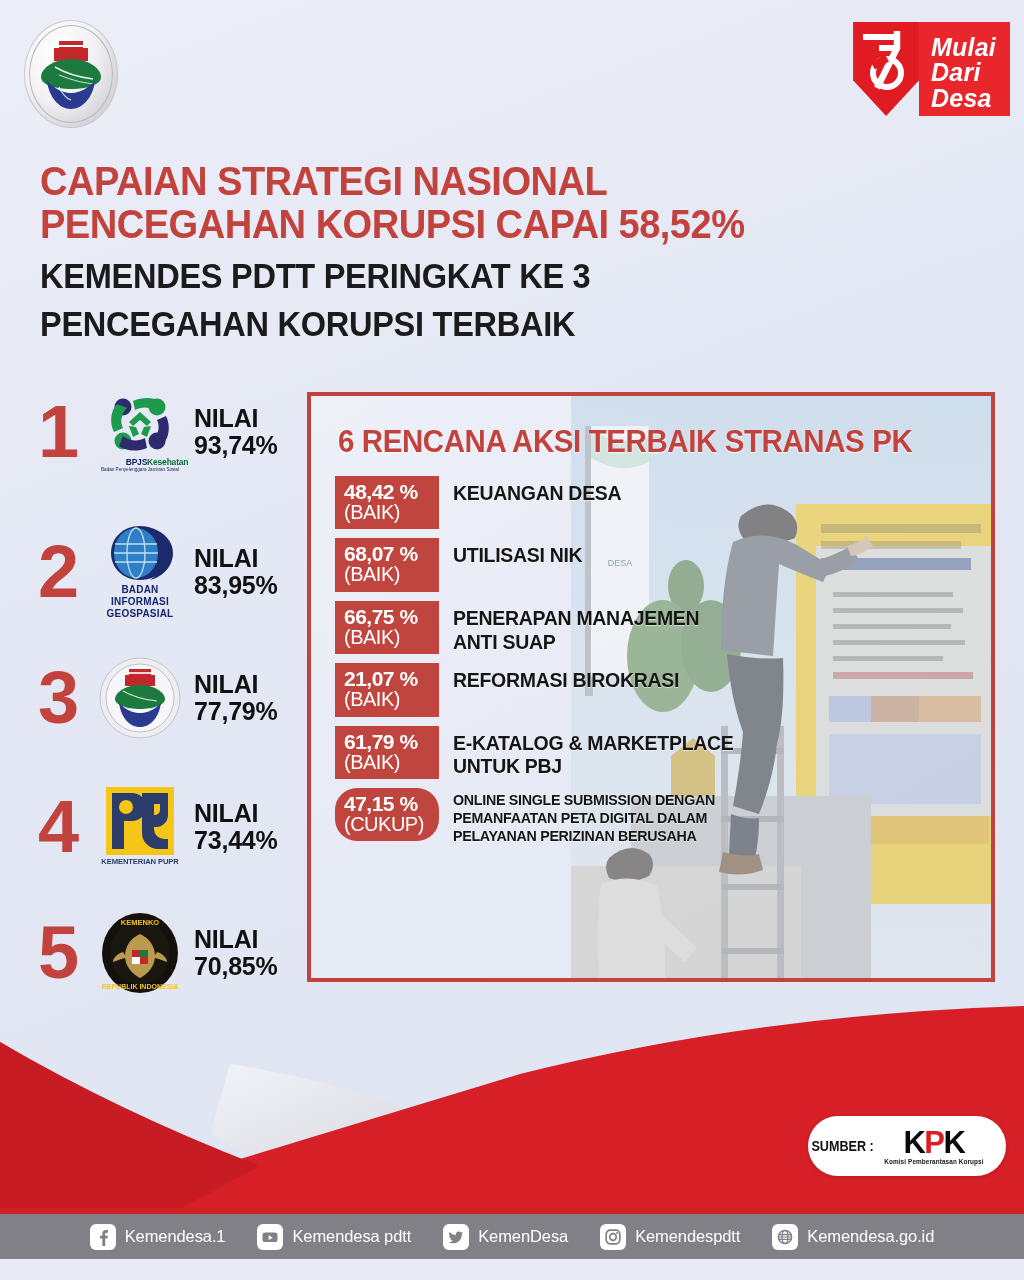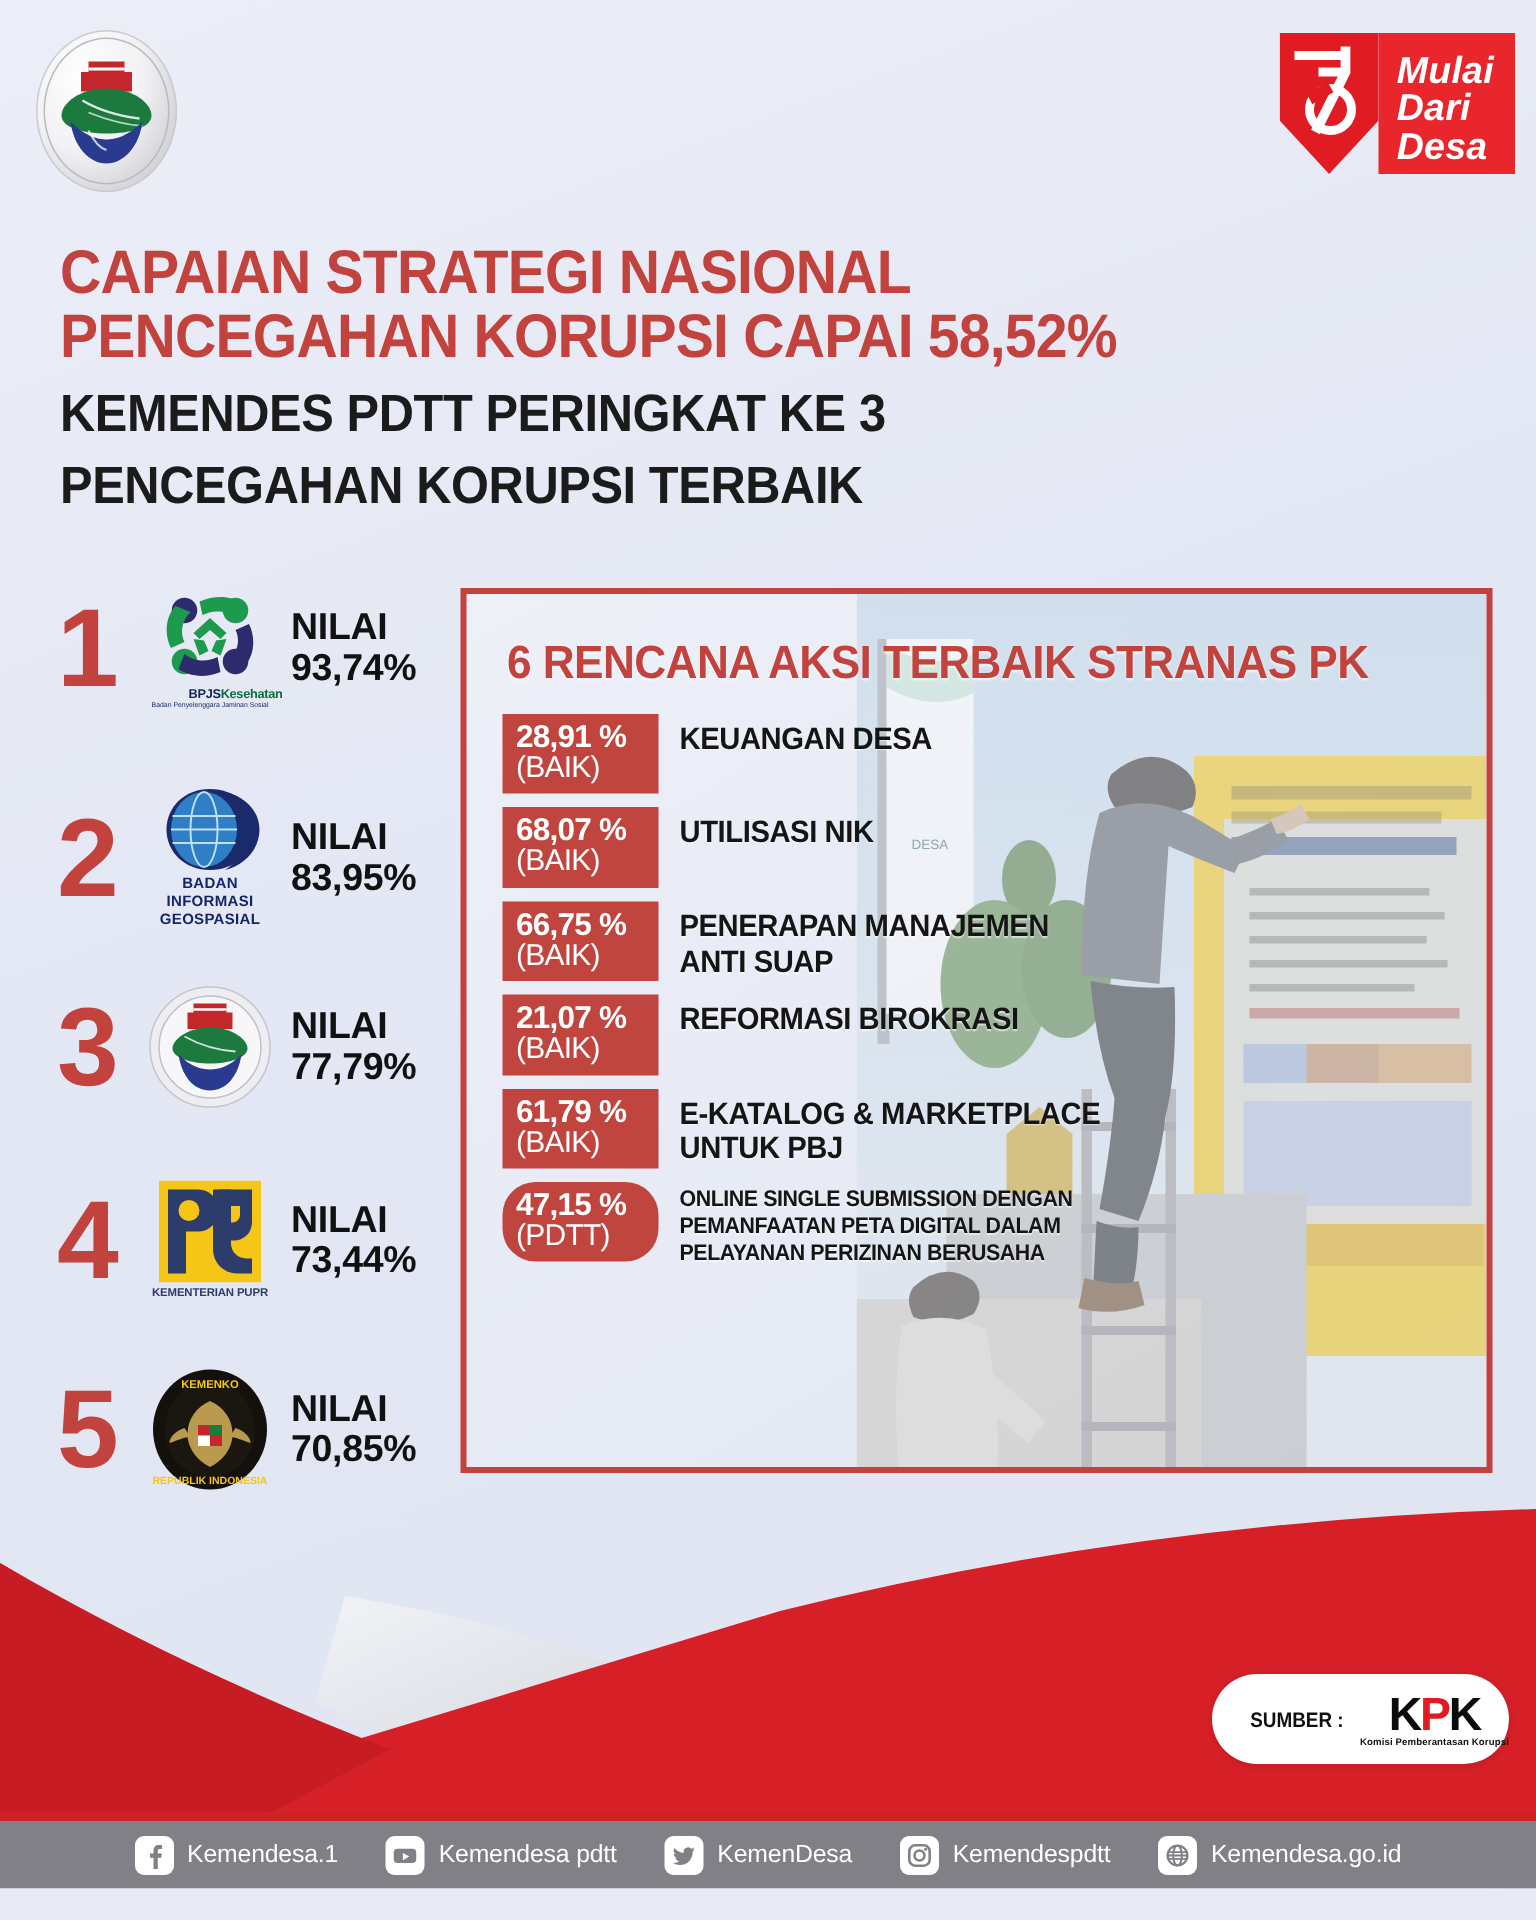--- a/index.html
+++ b/index.html
@@ -104,21 +104,21 @@
   }
   .act-row.small .act-label { font-size:15px; line-height:1.2; padding-top:3px; }
   .act-row.small .act-badge { min-width:104px;border-radius:22px; }
 
   
   .wave { position:absolute; left:0; bottom:66px; width:1024px; height:230px; pointer-events:none; }
 
   .kpk-badge {
     position:absolute; right:18px; bottom:104px; width:198px; height:60px;
     background:#fff; border-radius:30px;
-    display:flex; align-items:center; justify-content:flex-end; gap:7px;
+    display:flex; align-items:center; justify-content:flex-start; gap:7px;
     box-shadow:0 1px 4px rgba(0,0,0,0.12);
   }
   .kpk-badge .sumber { font-size:14px; font-weight:bold; color:#111; letter-spacing:0px; transform:scaleX(0.9);}
   .kpk-badge .kpkwrap { text-align:center; line-height:1; }
   .kpk-badge .kpk { font-size:31px; font-weight:bold; letter-spacing:-1.5px; color:#0a0a0a; }
   .kpk-badge .kpk .p { color:#e11b22; }
   .kpk-badge .kpksub { font-size:6.4px; font-weight:bold; color:#111; letter-spacing:0.1px; margin-top:1px;}
 
   
   .redstrip { position:absolute; left:0; bottom:66px; width:1024px; height:6px; background:#cf2026; }
@@ -355,21 +355,21 @@
         <path d="M100 360 l22 -18 l22 18 v40 h-44 z" fill="#c6a12a"></path>
       </svg>
     </div>
 
     <div class="panel-title">6 RENCANA AKSI TERBAIK STRANAS PK</div>
 
     <div class="actions">
 
       <div class="act-row">
         <div class="act-badge">
-          <div class="pct">28,91 %</div>
+          <div class="pct">48,42 %</div>
           <div class="cat">(BAIK)</div>
         </div>
         <div class="act-label">
           <div>KEUANGAN DESA</div>
         </div>
       </div>
 
       <div class="act-row">
         <div class="act-badge">
           <div class="pct">68,07 %</div>
@@ -408,21 +408,21 @@
         </div>
         <div class="act-label">
           <div>E-KATALOG &amp; MARKETPLACE</div>
           <div>UNTUK PBJ</div>
         </div>
       </div>
 
       <div class="act-row small">
         <div class="act-badge">
           <div class="pct">47,15 %</div>
-          <div class="cat">(PDTT)</div>
+          <div class="cat">(CUKUP)</div>
         </div>
         <div class="act-label">
           <div>ONLINE SINGLE SUBMISSION DENGAN</div>
           <div>PEMANFAATAN PETA DIGITAL DALAM</div>
           <div>PELAYANAN PERIZINAN BERUSAHA</div>
         </div>
       </div>
 
     </div>
   </div>

